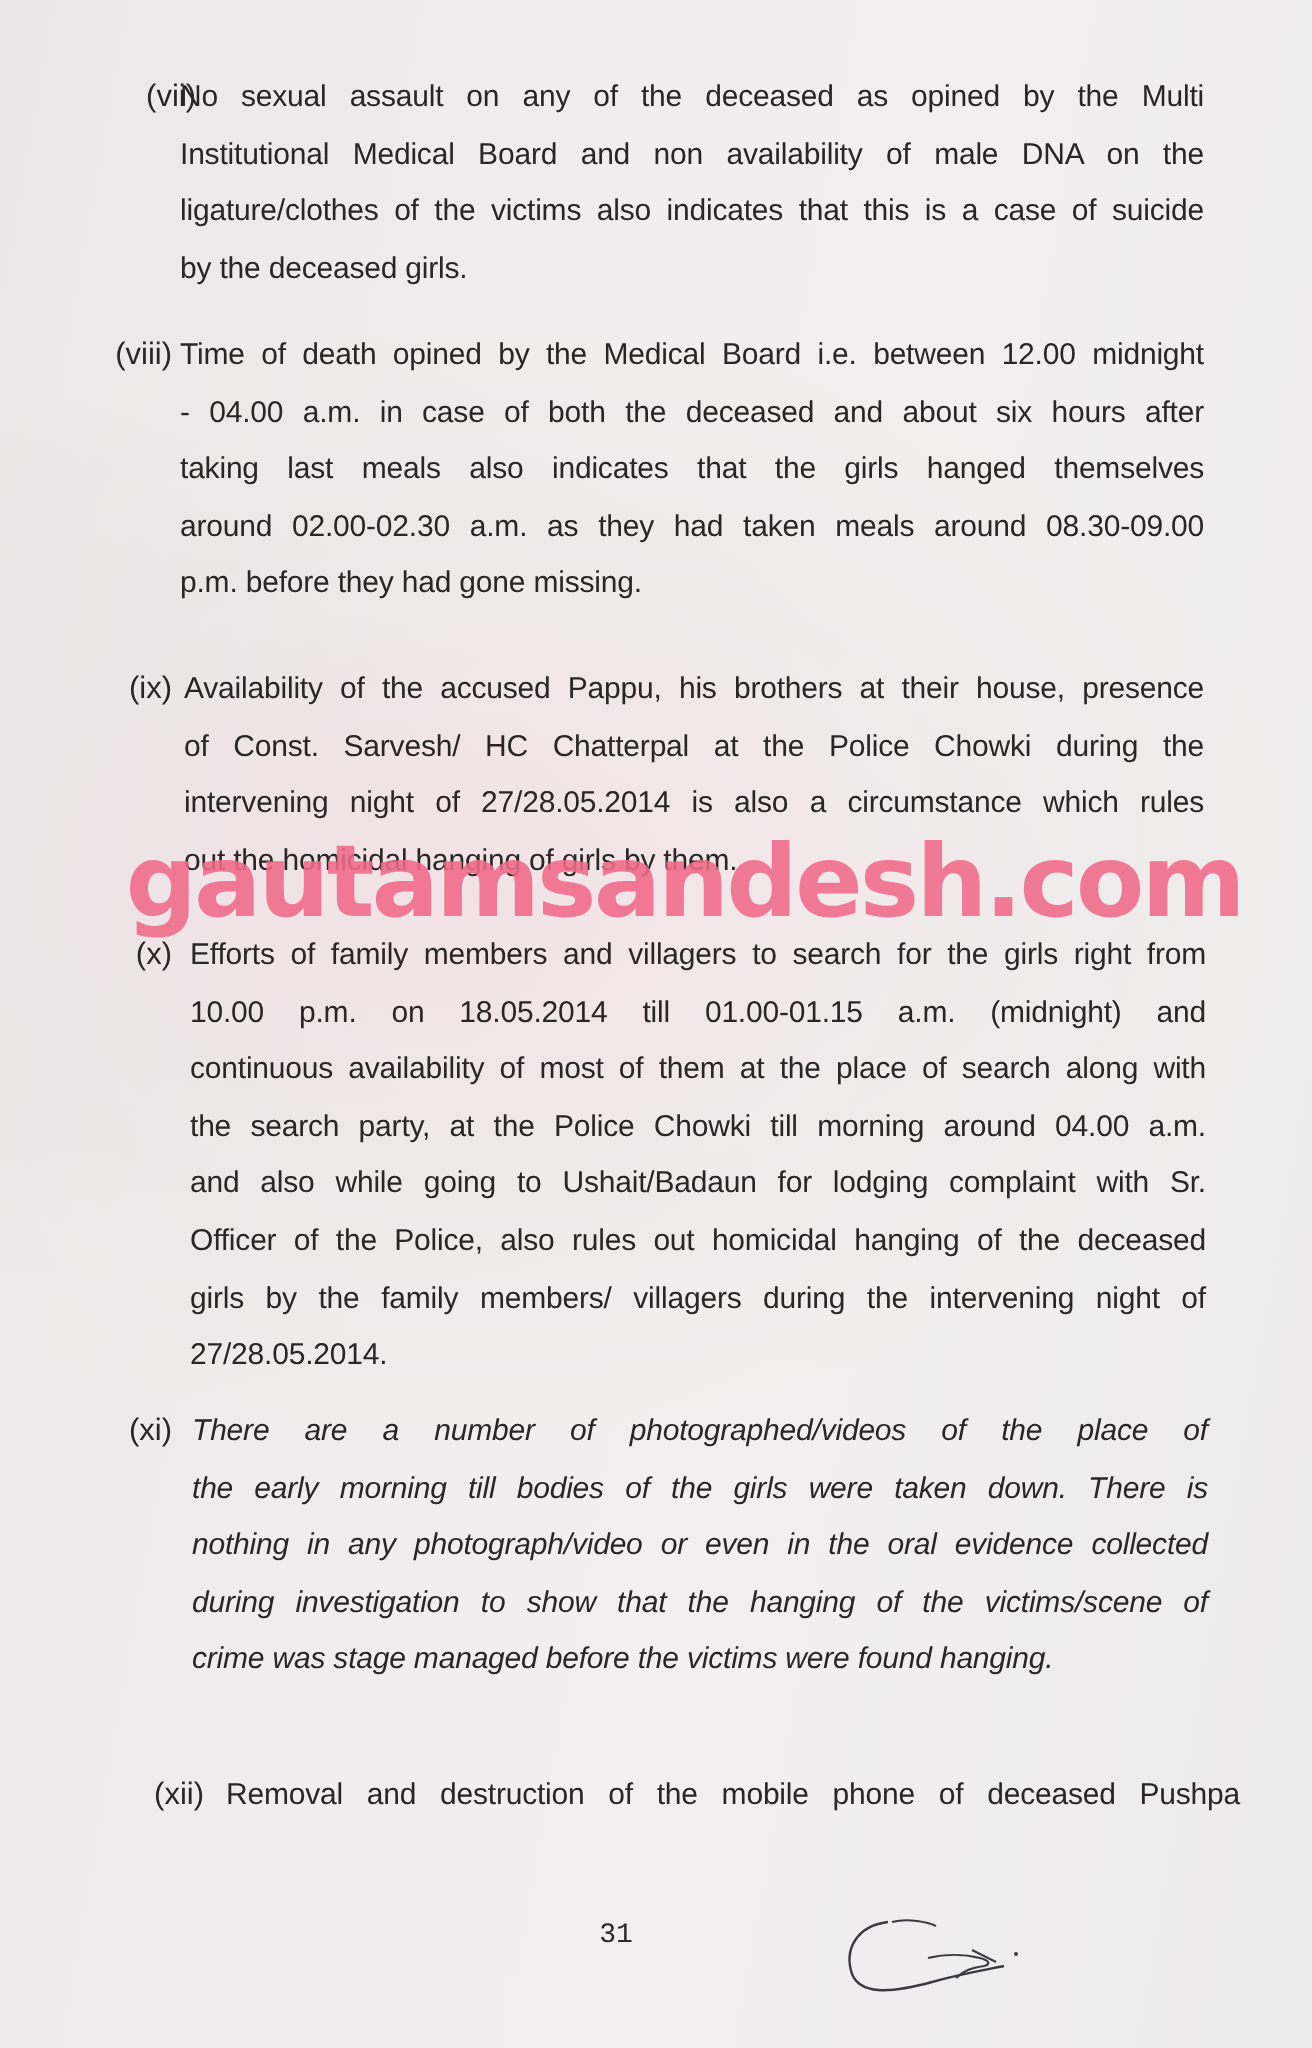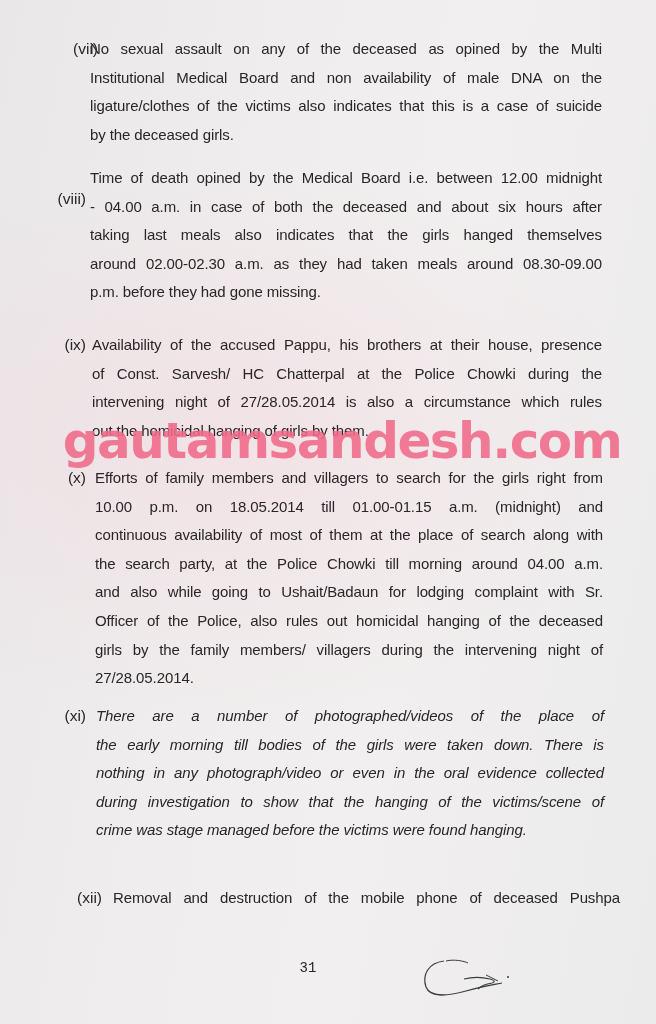--- a/index.html
+++ b/index.html
@@ -50,21 +50,21 @@
     <span class="num" style="left:62px;width:36px;">(vii)</span>
     <div class="body">
       <span class="l">No sexual assault on any of the deceased as opined by the Multi</span>
       <span class="l">Institutional Medical Board and non availability of male DNA on the</span>
       <span class="l">ligature/clothes of the victims also indicates that this is a case of suicide</span>
       <span class="l last">by the deceased girls.</span>
     </div>
   </div>
 
   <div class="item" style="top:164px;">
-    <span class="num" style="left:46px;width:40px;margin-top:21px;">(viii)</span>
+    <span class="num" style="left:46px;width:40px;">(viii)</span>
     <div class="body">
       <span class="l">Time of death opined by the Medical Board i.e. between 12.00 midnight</span>
       <span class="l">- 04.00 a.m. in case of both the deceased and about six hours after</span>
       <span class="l">taking last meals also indicates that the girls hanged themselves</span>
       <span class="l">around 02.00-02.30 a.m. as they had taken meals around 08.30-09.00</span>
       <span class="l last">p.m. before they had gone missing.</span>
     </div>
   </div>
 
   <div class="item" style="top:331px;">

